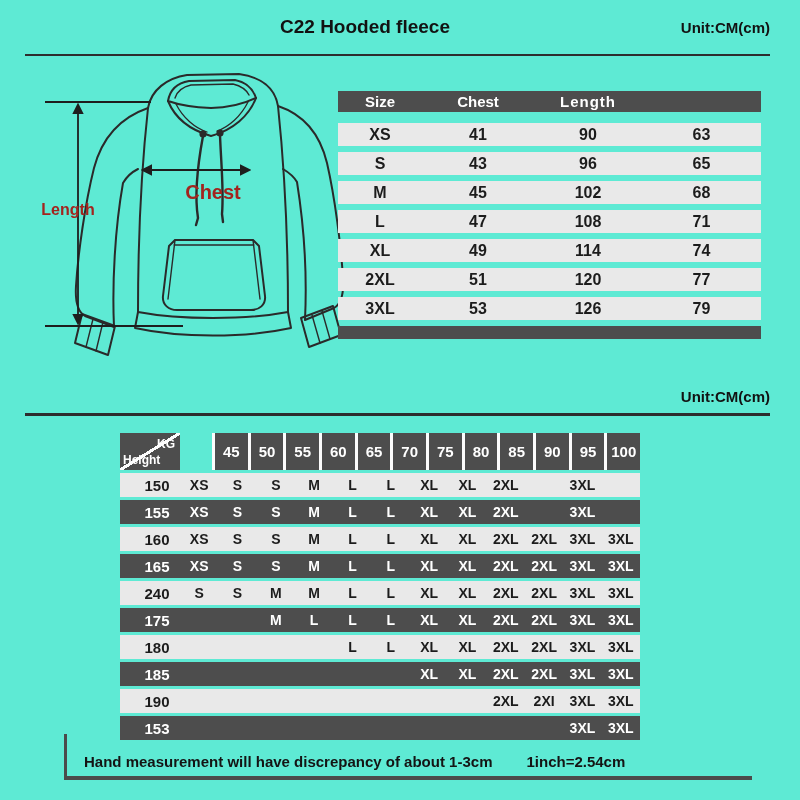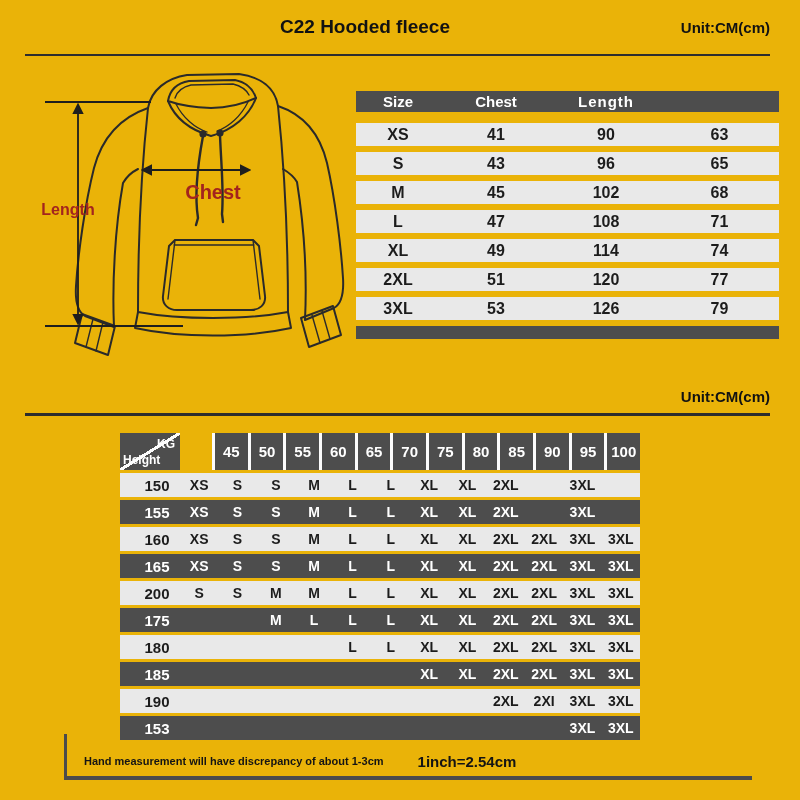--- a/index.html
+++ b/index.html
@@ -5,21 +5,21 @@
   * { margin:0; padding:0; box-sizing:border-box; }
   html,body { background:#ffffff; }
   body {
     width:800px; height:800px;
     font-family:"Liberation Sans", sans-serif;
     position:relative;
   }
   .canvas {
     position:absolute; top:0; left:0;
     width:800px; height:800px;
-    background:#eab308; overflow:hidden;
+    background:#5eead4; overflow:hidden;
   }
 
   
   .page-title {
     position:absolute; top:16px; left:170px; width:390px;
     text-align:center; font-size:19px; font-weight:bold; color:#121212;
   }
   .unit-top { position:absolute; top:19px; right:30px; font-size:15px; font-weight:bold; color:#121212; }
   .rule { position:absolute; left:25px; width:745px; background:#2d2d2d; }
   .rule.top-rule { top:54px; height:2px; }
@@ -36,21 +36,21 @@
   .chest-label {
     position:absolute; left:128px; top:113px; width:100px; text-align:center;
     font-size:20px; font-weight:bold; color:#a3241e;
   }
   .length-label {
     position:absolute; left:1px; top:133px; width:64px; text-align:center;
     font-size:16px; font-weight:bold; color:#a3241e;
   }
 
   
-  .size-table { position:absolute; left:356px; top:91px; width:423px; }
+  .size-table { position:absolute; left:338px; top:91px; width:423px; }
   .size-header { display:flex; align-items:center; background:#4d4d4d; height:21px; margin-bottom:11px; }
   .size-header .item { color:#fff; font-weight:bold; font-size:15px; text-align:center; }
   .size-header .item:nth-child(1){ width:84px; }
   .size-header .item:nth-child(2){ width:112px; }
   .size-header .item:nth-child(3){ width:108px; letter-spacing:1px; }
   .size-header .item:nth-child(4){ width:119px; letter-spacing:1px; }
   .size-rows .size-row { display:flex; align-items:center; height:23px; background:#e9e9e9; margin-bottom:6px; }
   .size-row .cell { text-align:center; font-weight:bold; font-size:16px; color:#1c1c1c; }
   .size-row .cell:nth-child(1){ width:84px; }
   .size-row .cell:nth-child(2){ width:112px; }
@@ -81,21 +81,21 @@
   .kg-rows .kg-row:nth-child(even) { background:#4d4d4d; color:#ffffff; }
   .kg-row .cell { flex:1; text-align:center; font-weight:bold; font-size:14px; }
   .kg-row .cell:first-child { flex:0 0 60px; font-size:15px;padding-left:14px; }
 
   
   .footer-note {
     position:absolute; left:64px; top:734px; width:688px; height:46px;
     border-left:3px solid #4b4b4b; border-bottom:4px solid #4b4b4b;
     display:flex; align-items:center; padding:12px 0 0 17px;
   }
-  .footer-note .note-text { font-weight:bold; font-size:11px; color:#141414; }
+  .footer-note .note-text { font-weight:bold; font-size:15px; color:#141414; }
   .footer-note .conv-text { font-weight:bold; font-size:15px; color:#141414; margin-left:34px; }
 </style>
 </head>
 <body>
 
 <div class="canvas">
 
   <div class="page-title">C22 Hooded fleece</div>
   <div class="unit-top">Unit:CM(cm)</div>
   <div class="rule top-rule"></div>
@@ -283,21 +283,21 @@
           <div class="cell">L</div>
           <div class="cell">L</div>
           <div class="cell">XL</div>
           <div class="cell">XL</div>
           <div class="cell">2XL</div>
           <div class="cell">2XL</div>
           <div class="cell">3XL</div>
           <div class="cell">3XL</div>
         </div>
         <div class="kg-row">
-          <div class="cell">200</div>
+          <div class="cell">240</div>
           <div class="cell">S</div>
           <div class="cell">S</div>
           <div class="cell">M</div>
           <div class="cell">M</div>
           <div class="cell">L</div>
           <div class="cell">L</div>
           <div class="cell">XL</div>
           <div class="cell">XL</div>
           <div class="cell">2XL</div>
           <div class="cell">2XL</div>

